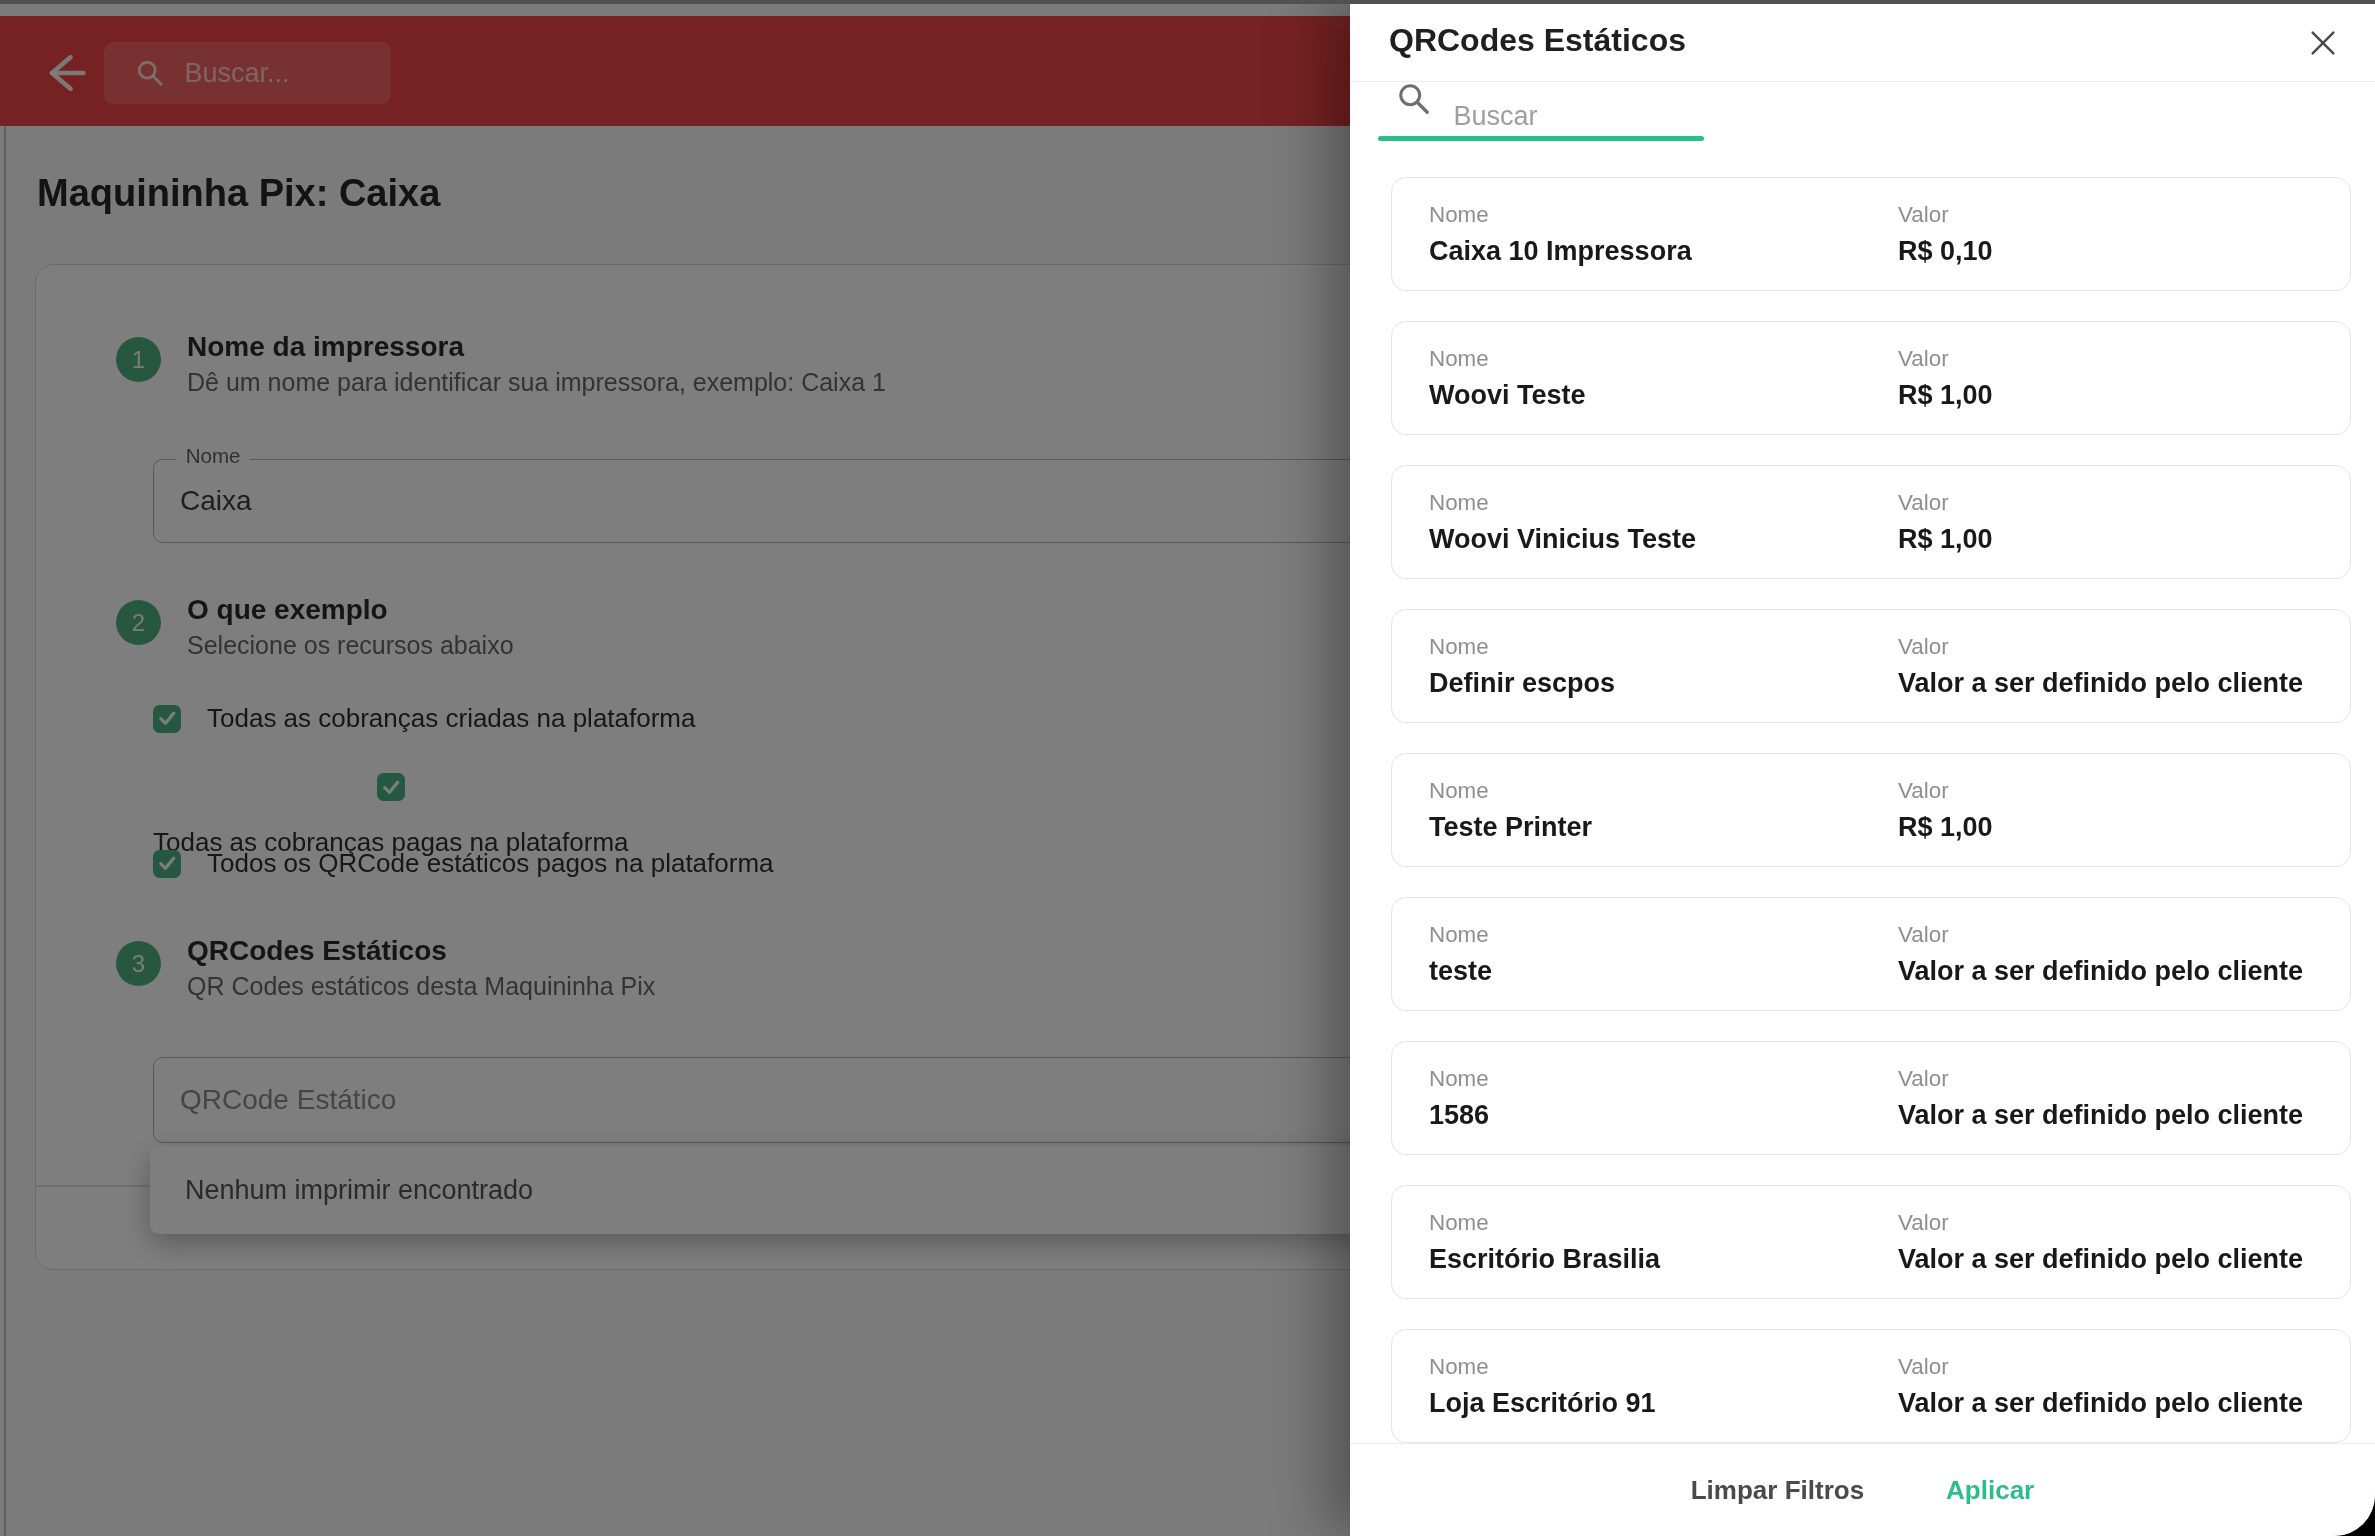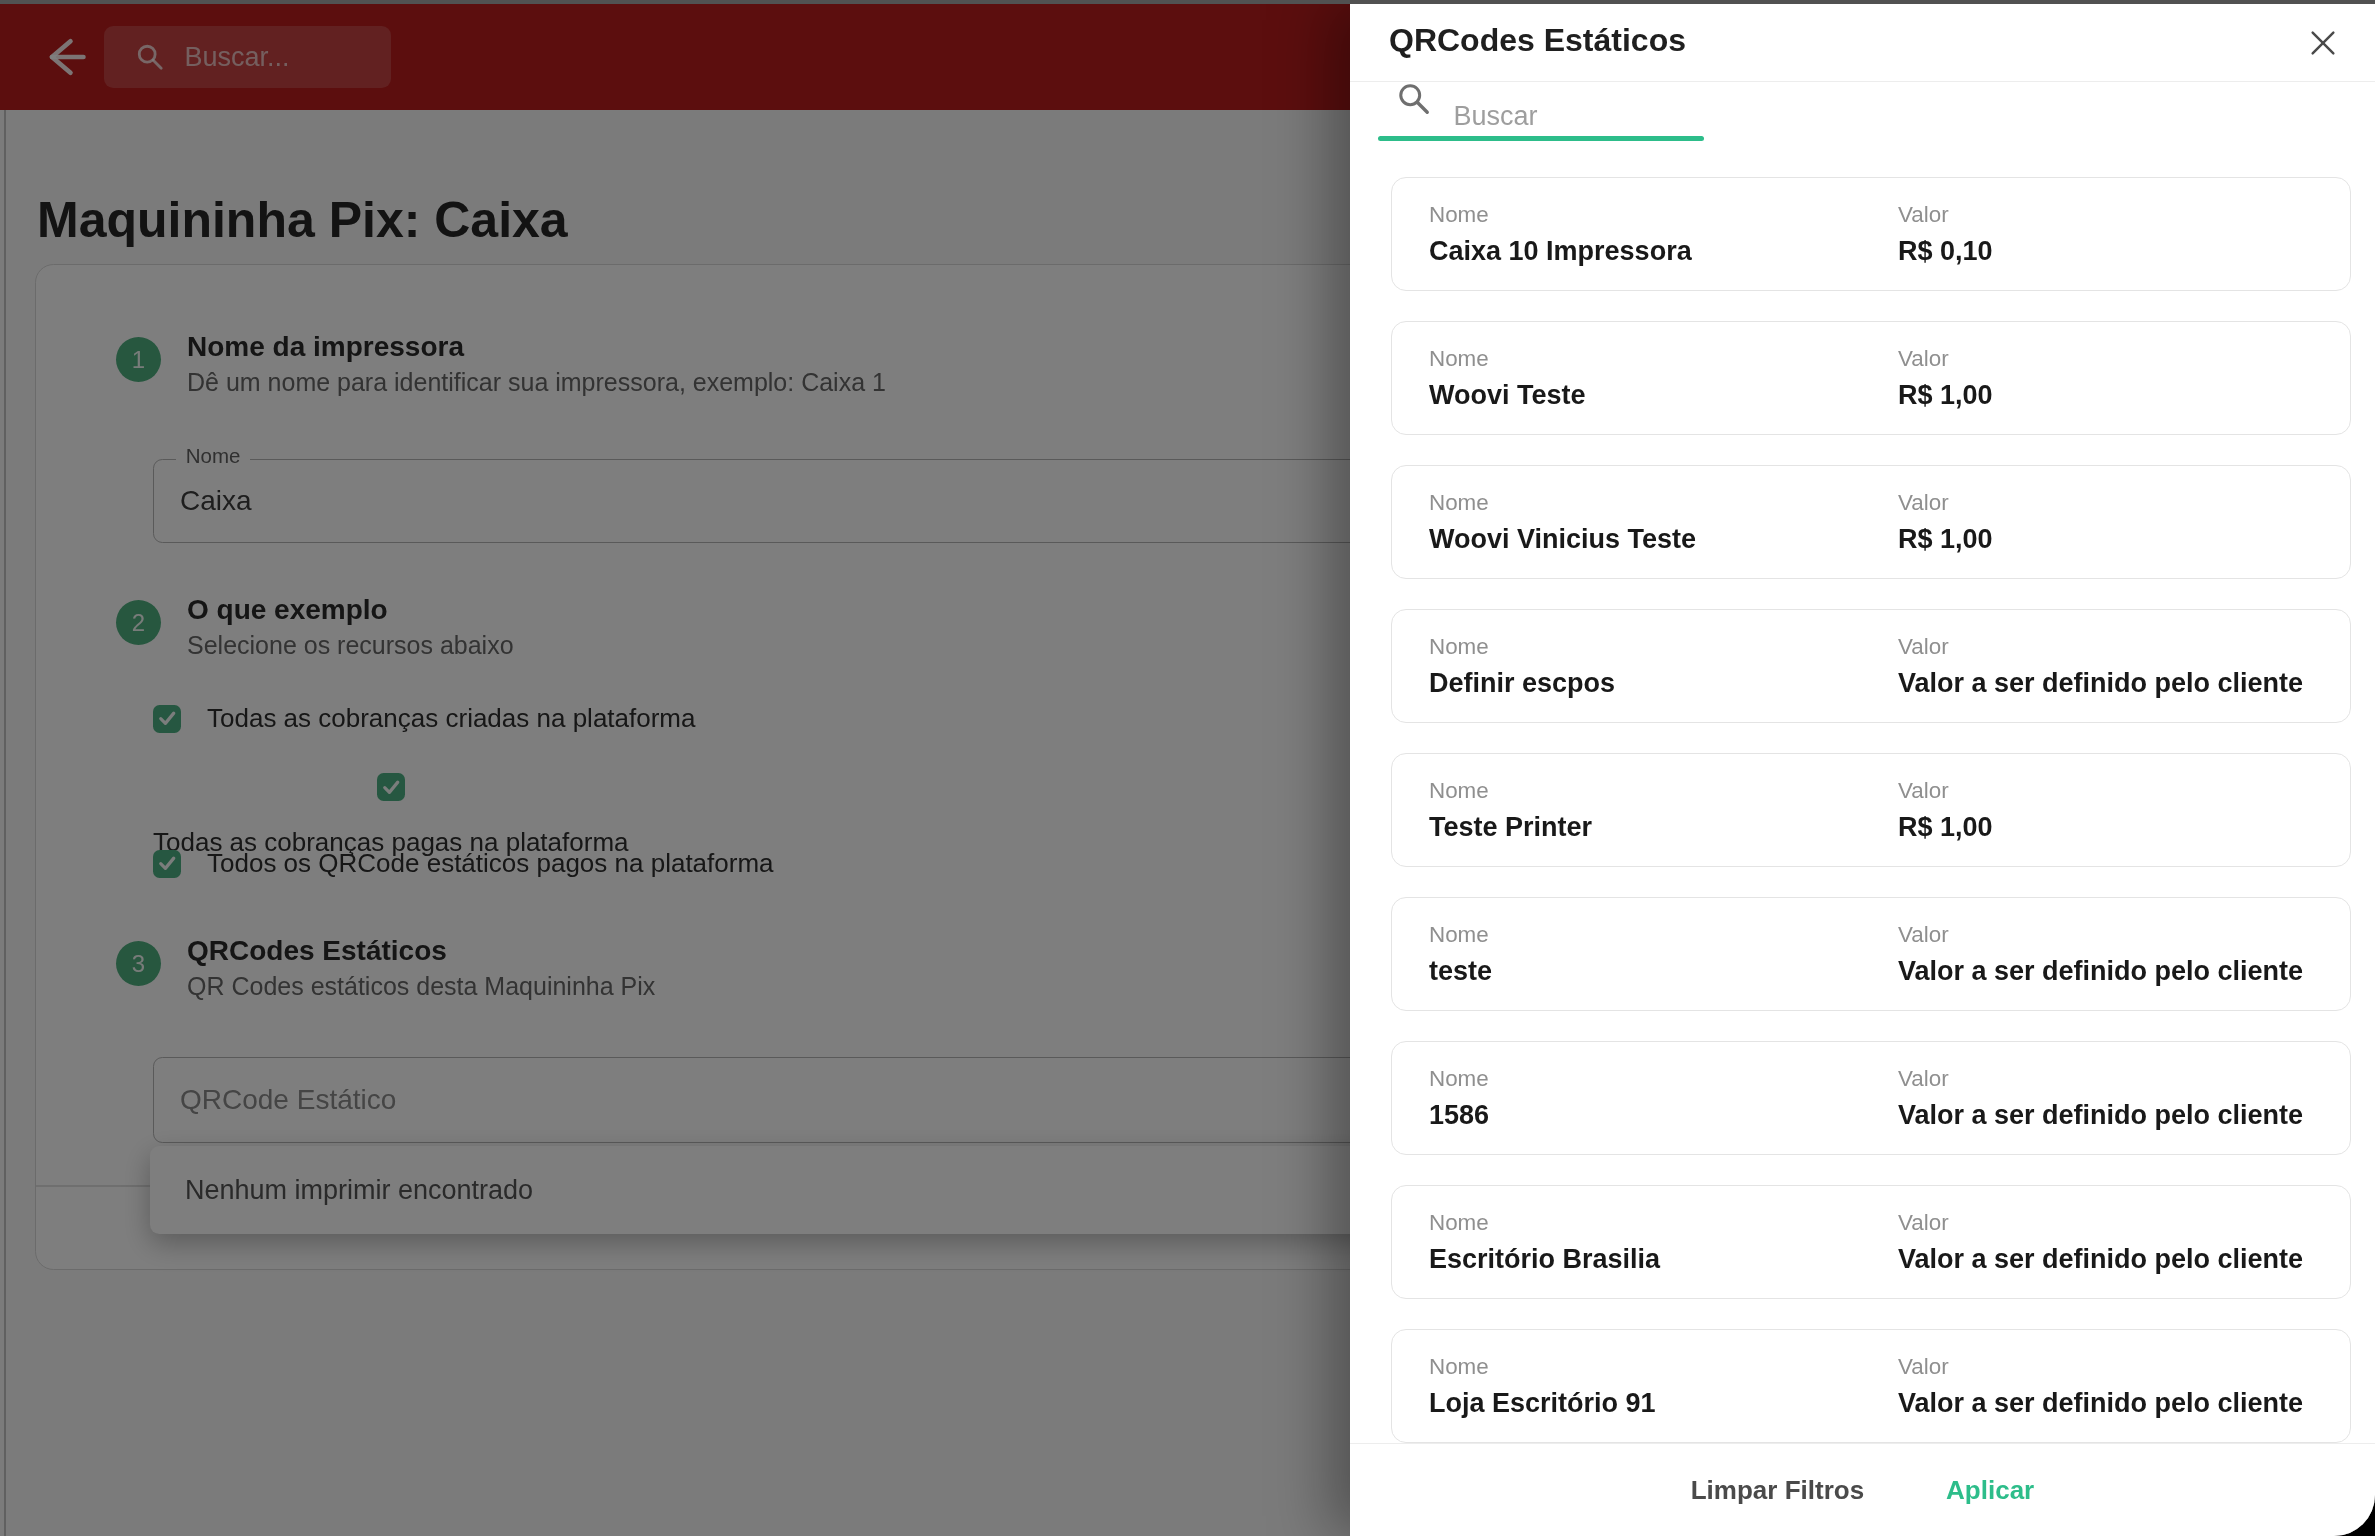--- a/index.html
+++ b/index.html
@@ -1,27 +1,27 @@
 <!DOCTYPE html>
 <html style="font-size:15px"><head>
 <meta charset="utf-8">
 <style>
   html,body{margin:0;padding:0;background:#000;}
   body{font-family:"Liberation Sans","DejaVu Sans",sans-serif;}
   .app{position:relative;width:2375px;height:1536px;background:#f6f6f6;overflow:hidden;border-radius:0 0 41px 0;}
   .topstrip{position:absolute;top:0;left:0;right:0;height:3.7px;background:#515151;z-index:300;}
 
   
-  .appbar{position:absolute;top:0;left:0;right:0;height:110px;background:#b91c1c;z-index:1;}
+  .appbar{position:absolute;top:16px;left:0;right:0;height:110px;background:#ef4444;z-index:1;}
   .back-btn{position:absolute;left:39px;top:32px;width:50px;height:50px;cursor:pointer;}
   .search-pill{position:absolute;left:104px;top:26px;width:287px;height:62px;background:rgba(255,255,255,0.17);
                border-radius:9.3px;display:flex;align-items:center;padding-left:32px;gap:20.5px;box-sizing:border-box;}
   .search-pill .ph{color:rgba(255,255,255,0.66);font-size:27px;}
   .page-edge{position:absolute;left:3.7px;top:110px;bottom:0;width:2.8px;background:rgba(0,0,0,0.22);}
-  .page-title{position:absolute;left:37px;top:157px;font-size:50px;font-weight:700;color:#262626;}
+  .page-title{position:absolute;left:37px;top:147px;font-size:38px;font-weight:700;color:#262626;}
 
   .form-card{position:absolute;left:35px;top:264px;width:2265px;height:1006px;background:#fdfdfd;
              border:1.9px solid #d7d7d7;border-radius:18.6px;box-sizing:border-box;}
   .step{position:absolute;left:80px;display:flex;align-items:flex-start;gap:26px;}
   .step-circle{width:45px;height:45px;border-radius:50%;background:#4fae7f;color:rgba(255,255,255,0.92);
                font-size:24px;display:flex;align-items:center;justify-content:center;margin-top:9.3px;flex:0 0 auto;}
   .step-title{font-size:28px;font-weight:700;color:#2b2b2b;line-height:37px;}
   .step-sub{font-size:25px;color:#666;line-height:35px;}
 
   .mui-field{position:absolute;left:117px;height:84px;width:2032px;border:1.9px solid #b5b5b5;border-radius:9.3px;

